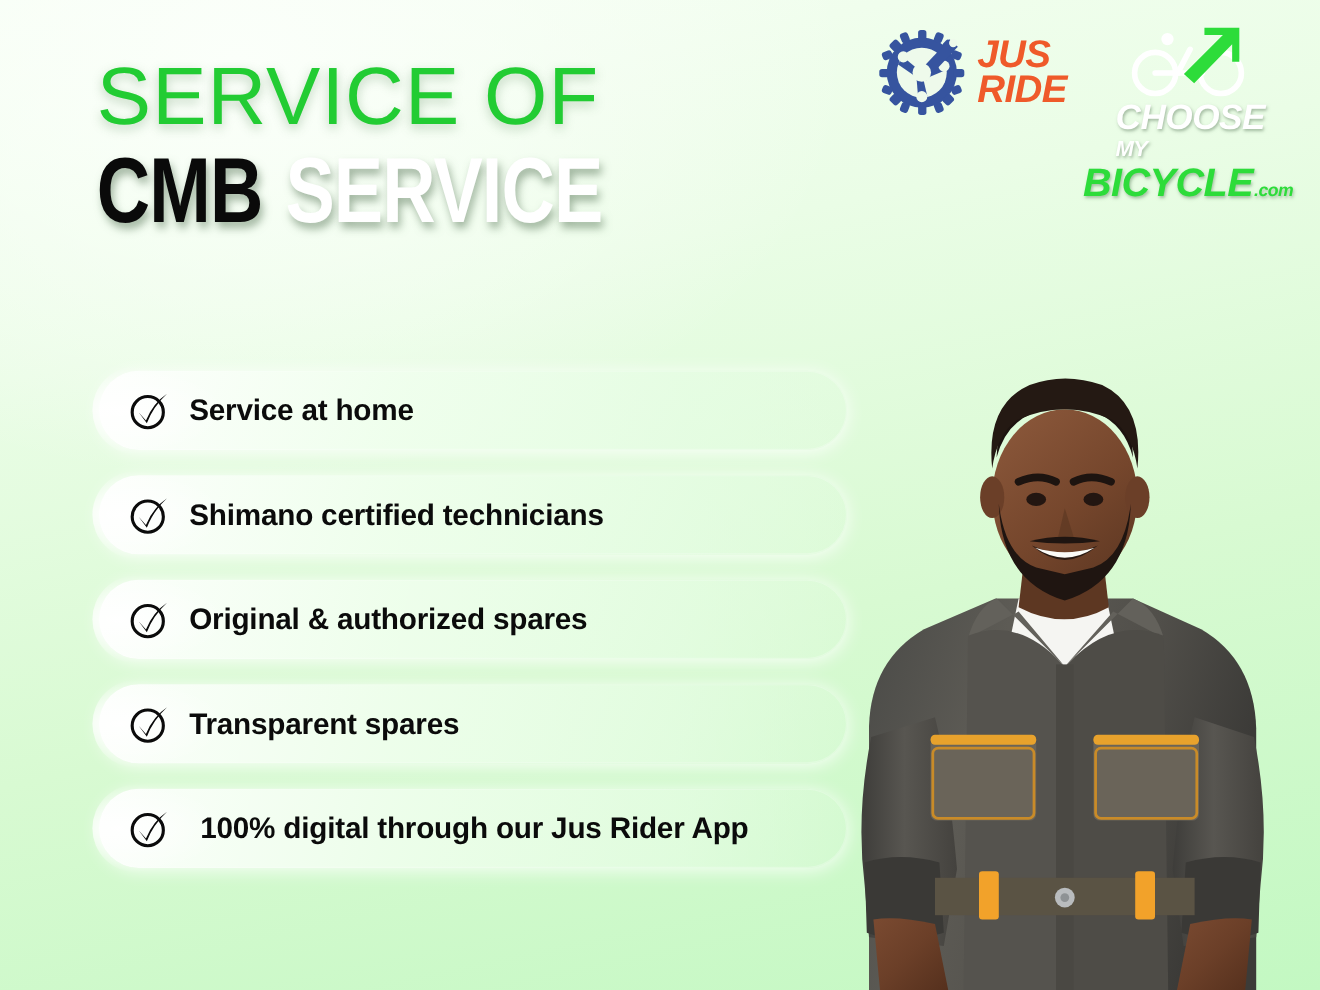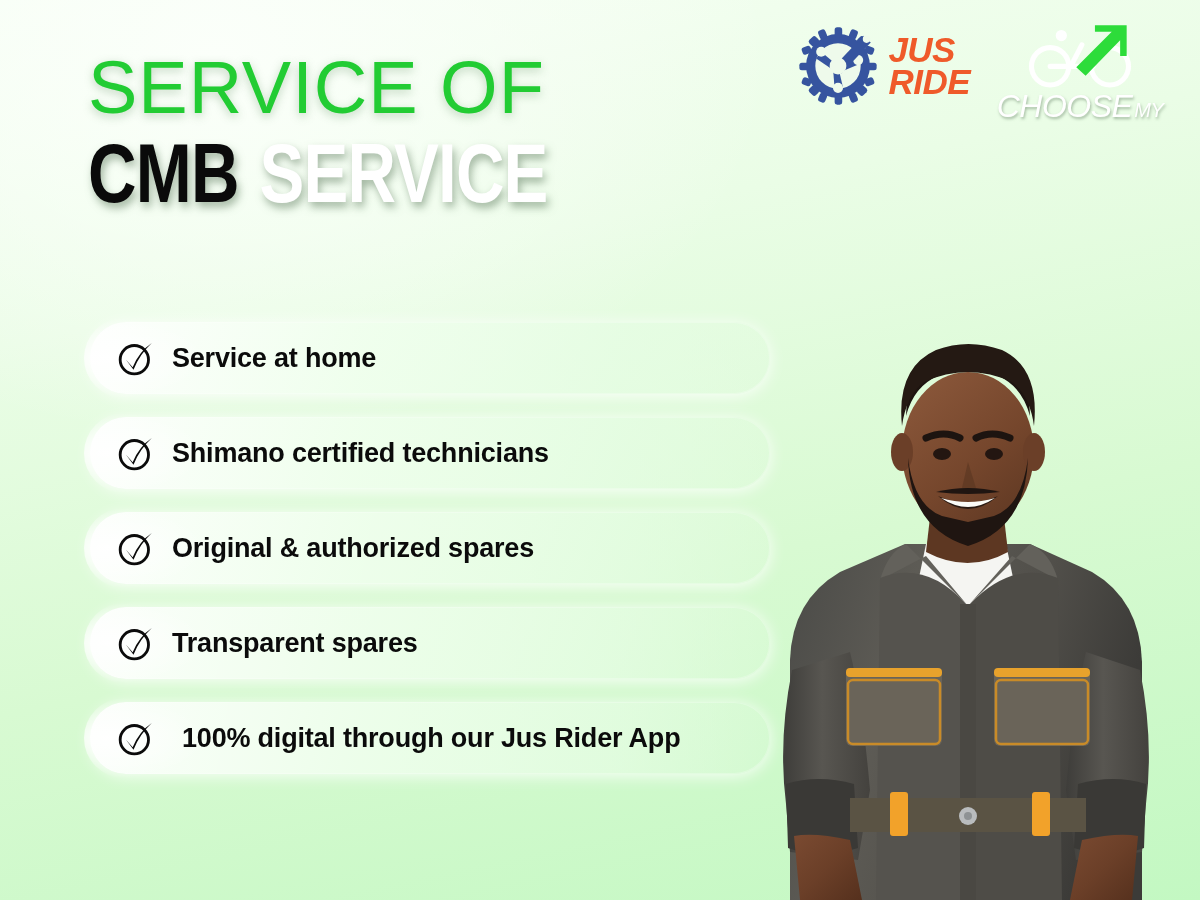--- a/index.html
+++ b/index.html
@@ -66,36 +66,37 @@
     font-size:35px; font-weight:700; font-style:italic;
     letter-spacing:-0.5px;
     color:#ef5a2a;
   }
   .jusride-word span { display:block; }
 
   .cmb-logo { display:flex; flex-direction:column; align-items:center; width:180px; }
   .cmb-bike { width:112px; height:66px; }
   .cmb-row1 {
     display:flex; align-items:baseline; justify-content:center;
-    font-style:italic; font-weight:400; letter-spacing:-0.5px;
+    font-style:italic; font-weight:700; letter-spacing:-0.5px;
     margin-top:-2px;
+    flex-direction:column;
   }
   .cmb-choose { font-size:32px; color:#ffffff; text-shadow:1px 2px 3px rgba(100,130,100,.55); }
   .cmb-my { font-size:20px; color:#ffffff; margin-left:2px; text-shadow:1px 2px 3px rgba(100,130,100,.55); }
   .cmb-row2 {
     display:flex; align-items:baseline; justify-content:center;
     font-style:italic; font-weight:700; letter-spacing:-0.5px;
     margin-top:-3px;
   }
   .cmb-bicycle { font-size:36px; color:#2ddc3a; text-shadow:1px 2px 3px rgba(90,130,90,.5); }
   .cmb-dotcom { font-size:16px; color:#2ddc3a; margin-left:1px; text-shadow:1px 2px 3px rgba(90,130,90,.5); }
 
   
   .benefits {
-    position:absolute; left:90px; top:322px;
+    position:absolute; left:90px; top:337px;
     width:680px;
   }
   .pill {
     position:relative;
     height:72px;
     margin-bottom:23px;
     border-radius:40px;
     display:flex; align-items:center;
     padding-left:26px;
     background:linear-gradient(100deg, rgba(255,255,255,.92) 0%, rgba(240,255,238,.88) 40%, rgba(230,253,228,.72) 78%, rgba(228,252,226,.25) 100%);
@@ -201,20 +202,24 @@
         </g>
         <circle cx="40" cy="12" r="6" fill="#ffffff"></circle>
         <g fill="#2ddc3a">
           <path d="M52 44 L84 10 L84 3 L110 3 L110 3 L110 3 Z" opacity="0"></path>
           <path d="M56 46 L94 8 L76 8 L76 1 L110 1 L110 34 L103 34 L103 17 L66 55 Z"></path>
         </g>
       </svg>
       <div class="cmb-row1">
         <span class="cmb-choose">CHOOSE</span>
         <span class="cmb-my">MY</span>
+      </div>
+      <div class="cmb-row2">
+        <span class="cmb-bicycle">BICYCLE</span>
+        <span class="cmb-dotcom">.com</span>
       </div>
     </div>
   </div>
 
   <svg class="technician" viewBox="0 0 470 700">
     <defs>
       <linearGradient id="coverall" x1="0" y1="0" x2="1" y2="0.3">
         <stop offset="0%" stop-color="#4a4a47"></stop>
         <stop offset="35%" stop-color="#5d5b55"></stop>
         <stop offset="70%" stop-color="#514f4a"></stop>

